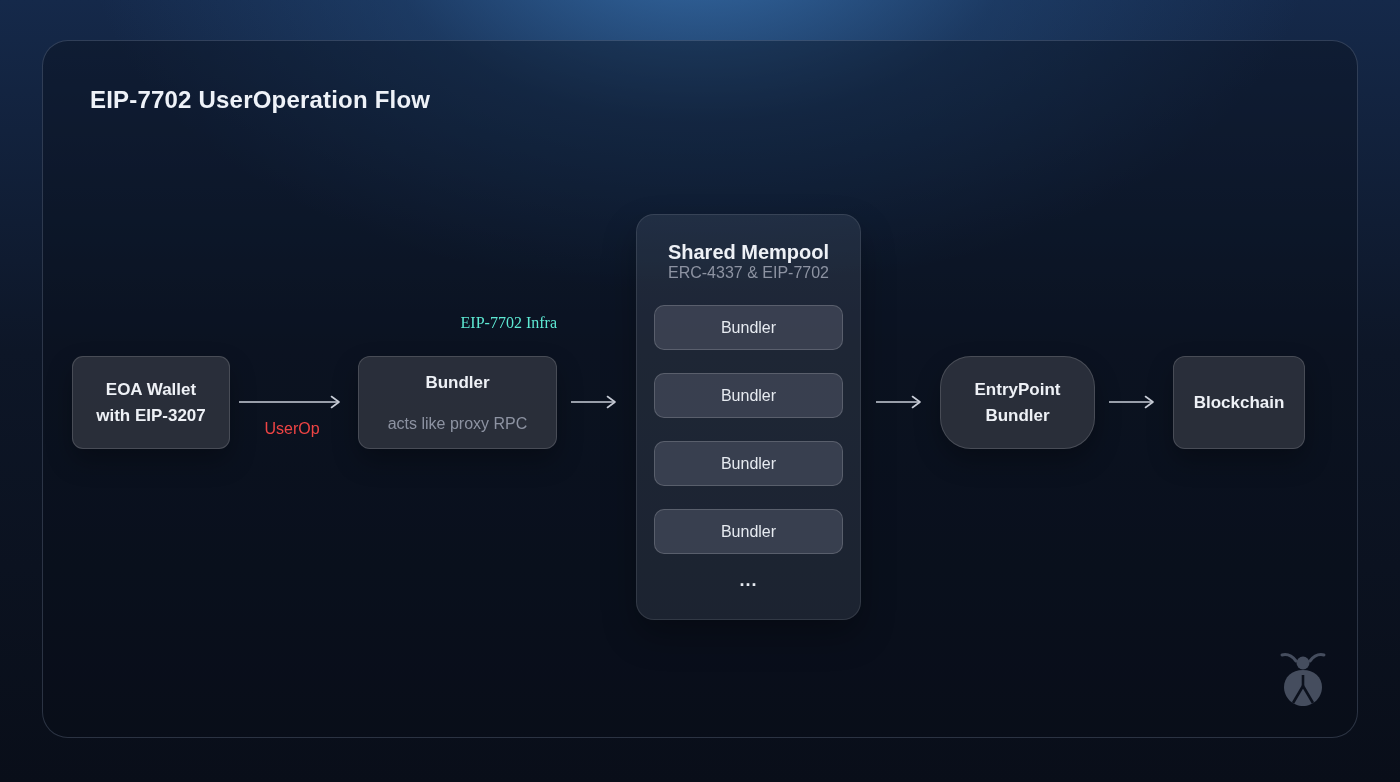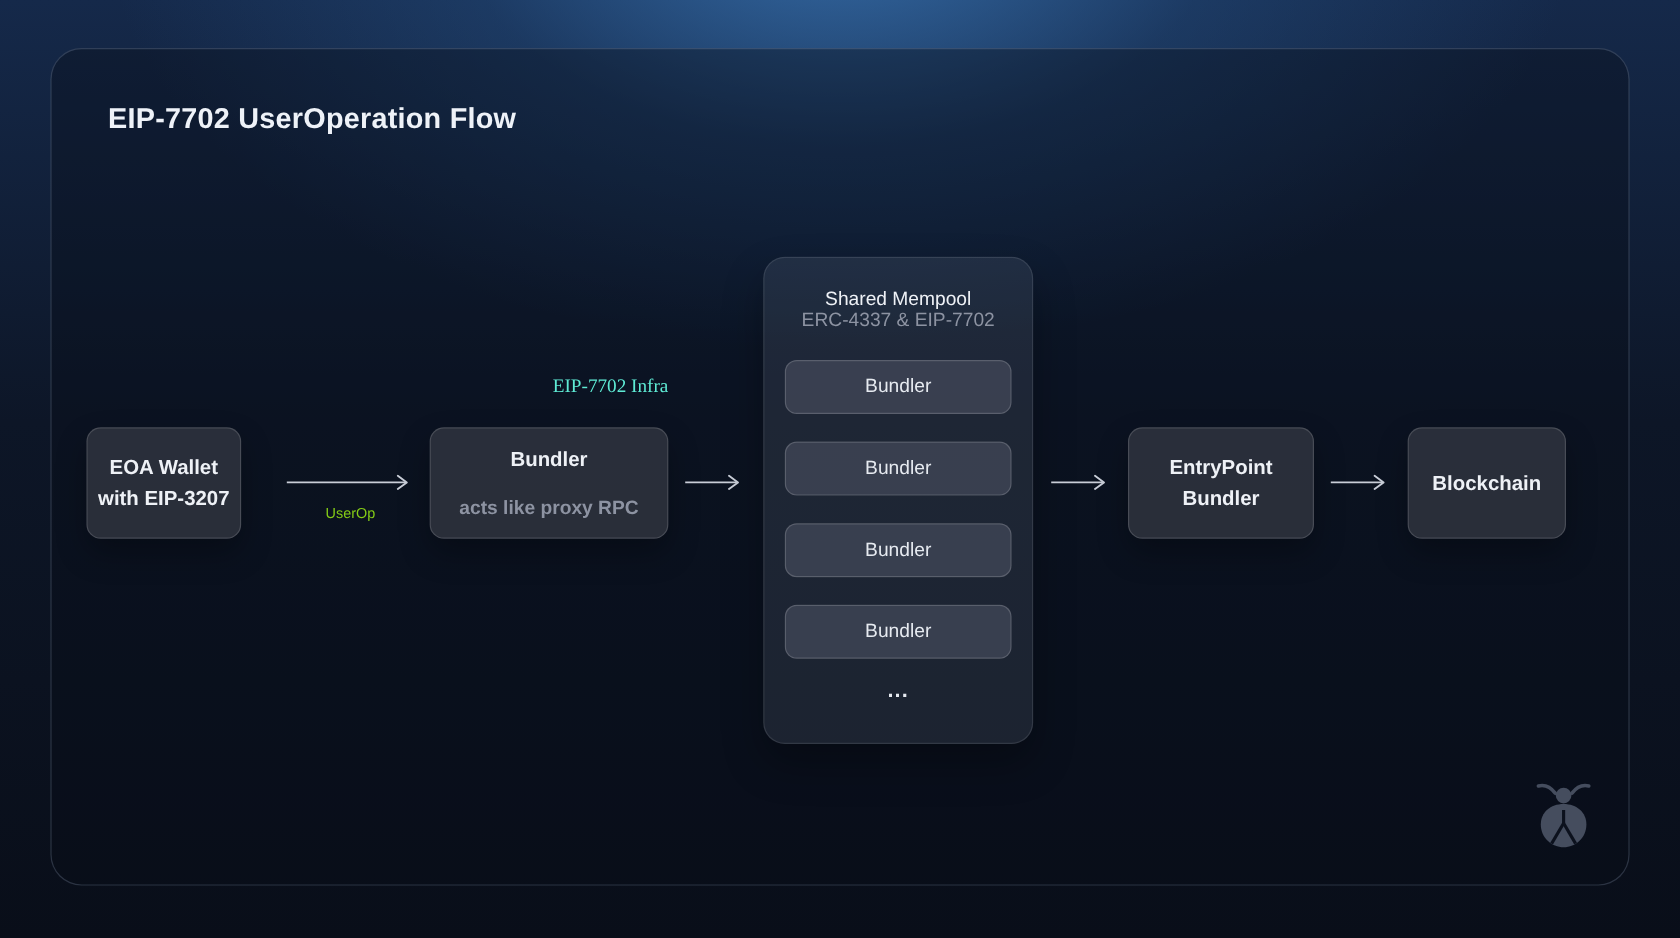--- a/index.html
+++ b/index.html
@@ -30,51 +30,51 @@
     position: absolute;
     background: rgba(44,48,60,0.94);
     border: 1px solid rgba(255,255,255,0.15);
     border-radius: 12px;
     box-shadow: 0 12px 26px rgba(0,0,0,0.28);
     display: flex; flex-direction: column;
     align-items: center; justify-content: center;
     text-align: center;
   }
   .box-line { font-size: 17px; font-weight: 700; color: #eef1f6; line-height: 1.5; }
-  .box-sub  { font-size: 16px; font-weight: 700; color: #8d93a2; line-height: 1.4; margin-top: 17px; }
-  .node-eoa        { left: 72px;   top: 356px; width: 129px; height: 93px; }
+  .box-sub  { font-size: 16px; font-weight: 400; color: #8d93a2; line-height: 1.4; margin-top: 17px; }
+  .node-eoa        { left: 72px;   top: 356px; width: 158px; height: 93px; border-radius: 11px; }
   .node-bundler    { left: 358px;  top: 356px; width: 199px; height: 93px; }
-  .node-entrypoint { left: 940px;  top: 356px; width: 155px; height: 93px; }
+  .node-entrypoint { left: 940px;  top: 356px; width: 155px; height: 93px; border-radius: 31px; }
   .node-blockchain { left: 1173px; top: 356px; width: 132px; height: 93px; }
 
   .caption {
     position: absolute; left: 358px; top: 314px; width: 199px;
     text-align: right; font-size: 16px; color: #5eead4; font-family: Liberation Serif, serif;
   }
 
   .arrow-wrap {
     position: absolute;
     display: flex; flex-direction: column; align-items: center;
   }
   .arrow1 { left: 238px;  top: 395px; width: 108px; }
   .arrow2 { left: 570px;  top: 395px; width: 52px; }
   .arrow3 { left: 875px;  top: 395px; width: 52px; }
   .arrow4 { left: 1108px; top: 395px; width: 52px; }
-  .arrow-label { margin-top: 7px; font-size: 12px; color: #84cc16; }
+  .arrow-label { margin-top: 7px; font-size: 16px; color: #ef4444; }
 
   .mempool {
     position: absolute; left: 636px; top: 214px; width: 225px; height: 406px;
     background: rgba(130,140,162,0.16);
     border: 1px solid rgba(255,255,255,0.10);
     border-radius: 18px;
     box-shadow: 0 16px 34px rgba(0,0,0,0.28);
     display: flex; flex-direction: column; align-items: center;
     padding: 26px 18px 16px;
   }
-  .mempool-title { font-size: 16px; font-weight: 400; color: #eef1f6; text-align: right; }
+  .mempool-title { font-size: 20px; font-weight: 700; color: #eef1f6; text-align: right; }
   .mempool-sub   { font-size: 16px; color: #8d93a2; margin-top: 0; }
   .mempool-row {
     width: 189px; height: 45px; margin-top: 23px;
     background: rgba(64,70,86,0.80);
     border: 1px solid rgba(255,255,255,0.17);
     border-radius: 10px;
     display: flex; align-items: center; justify-content: center;
     font-size: 16px; color: #e6eaf0;
   }
   .mempool-ellipsis {

